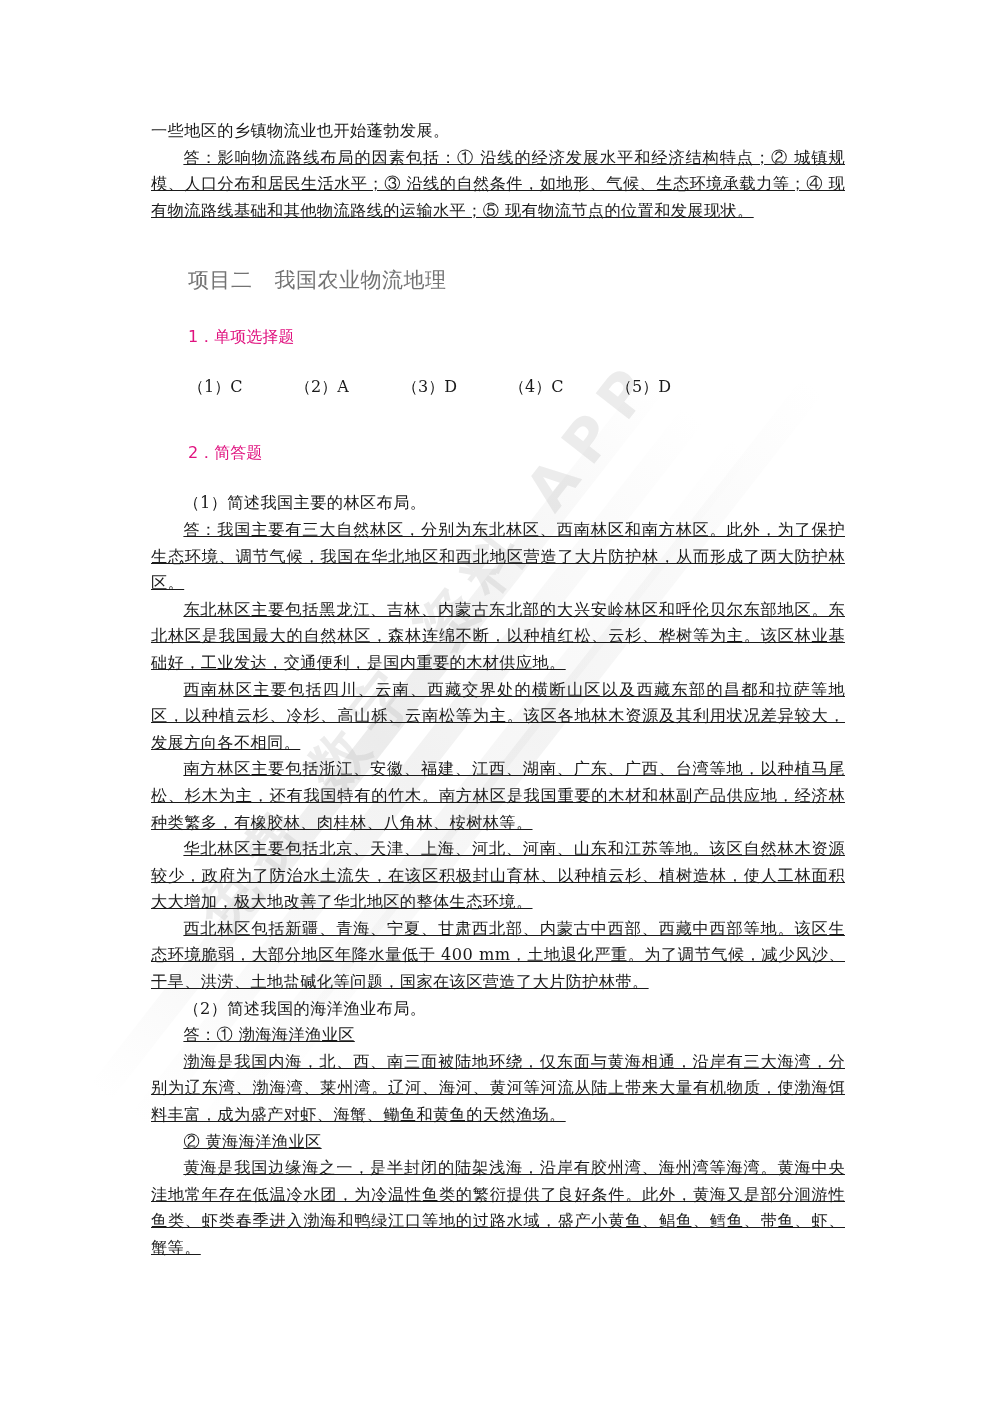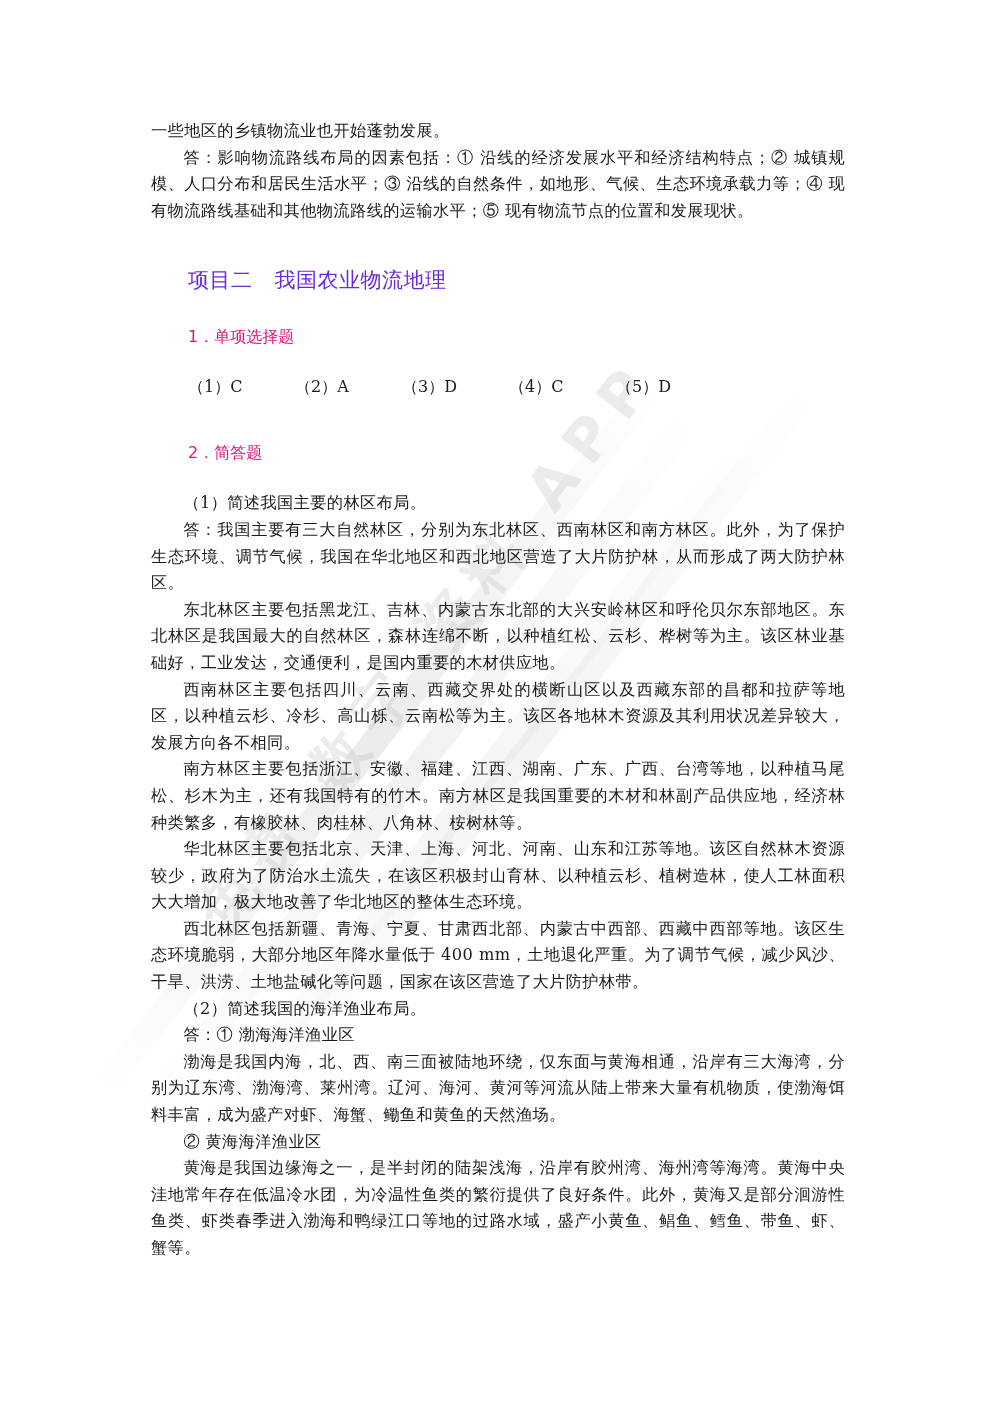--- a/index.html
+++ b/index.html
@@ -18,24 +18,24 @@
     transform: rotate(-52deg); transform-origin: left center;
   }
   .watermark .wm-text {
     position: absolute; left: 120px; top: 520px;
     transform: rotate(-52deg); transform-origin: left top;
     font-family: "DejaVu Sans", sans-serif; font-size: 58px; font-weight: bold;
     color: rgba(170,170,170,0.22); letter-spacing: 14px; white-space: nowrap;
   }
   .page { position: absolute; left: 151px; top: 118px; width: 694px; z-index: 1; }
   p { margin: 0; font-size: 16.2px; line-height: 26.6px; text-align: justify; letter-spacing: 0.4px; }
-  p.indent { text-indent: 2em; }
+  p.indent { text-indent: 2em; text-decoration: underline; }
   p.q { text-indent: 2em; }
   .h1 {
-    color: #6d28d9; font-family: "DejaVu Sans", sans-serif; font-size: 21px;
+    color: #737373; font-family: "DejaVu Sans", sans-serif; font-size: 21px;
     margin: 36px 0 0 37px; height: 40px; line-height: 40px; letter-spacing: 0.5px;
   }
   .h1 .gap { display: inline-block; width: 22px; }
   .h2 {
     color: #e0127f; font-family: "DejaVu Sans", sans-serif; font-size: 16px;
     margin-left: 37px; height: 30px; line-height: 30px;
   }
   .h2.first { margin-top: 22px; }
   .answers { display: flex; margin: 20px 0 0 37px; height: 30px; line-height: 30px; font-size: 16px; }
   .answers span { width: 107px; }

